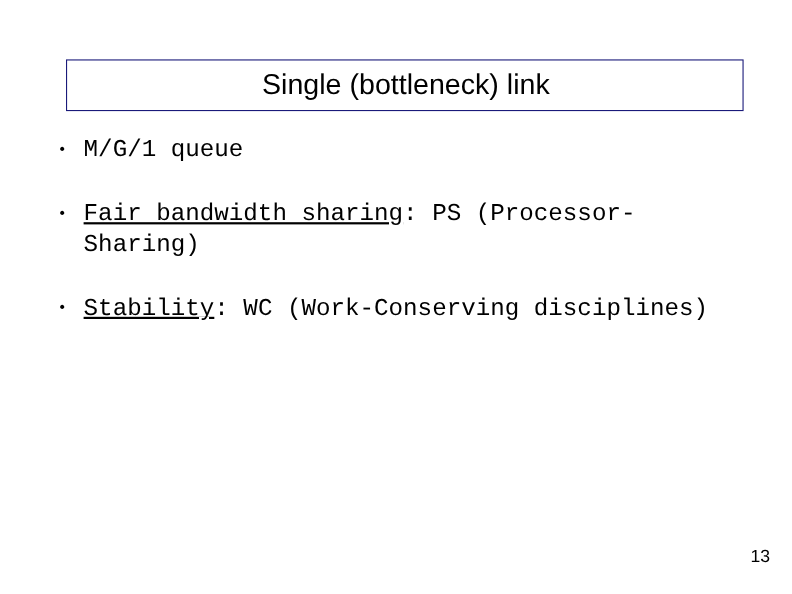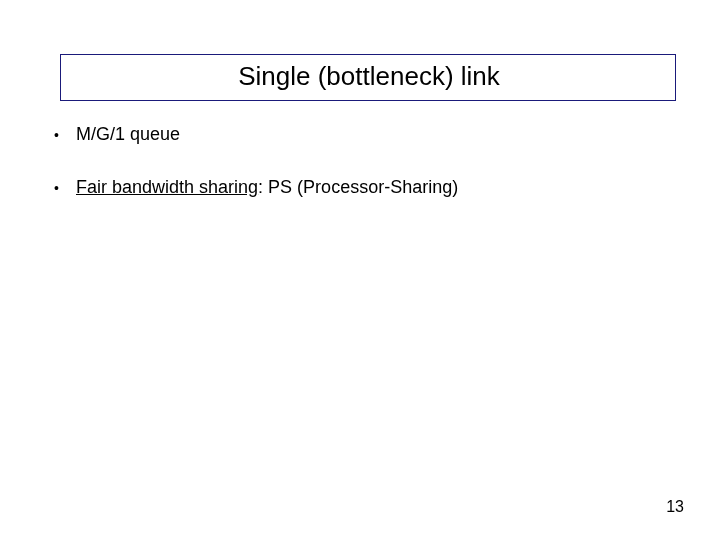--- a/index.html
+++ b/index.html
@@ -32,37 +32,38 @@
     font-family: "Comic Sans MS", "Comic Sans", cursive, sans-serif;
   }
   ul.bullets {
     list-style: none;
     padding: 0 0 0 4px;
     margin: 0;
   }
   ul.bullets > li {
     position: relative;
     padding-left: 28px;
-    font-size: 18px;
+    font-size: 22px;
     line-height: 1.28;
     margin-bottom: 30px;
+    font-family: Liberation Mono, monospace;
   }
   ul.bullets > li::before {
     content: "•";
     position: absolute;
     left: 6px;
     top: 0;
     font-size: 14px;
     line-height: 24px;
     font-family: Arial, sans-serif;
   }
   .u { text-decoration: underline; margin-top: 15px; }
   .pagenum {
     position: absolute;
-    right: 36px;
+    right: 20px;
     bottom: 24px;
     font-size: 16px;
     font-family: "Comic Sans MS", "Comic Sans", cursive, sans-serif;
   }
 </style>
 </head>
 <body>
 
 <div class="slide">
 
@@ -70,17 +71,20 @@
     <h1>Single (bottleneck) link</h1>
   </div>
 
   <ul class="bullets">
     <li>
       <span>M/G/1 queue</span>
     </li>
     <li>
       <span class="u">Fair bandwidth sharing</span><span>: PS (Processor-Sharing)</span>
     </li>
+    <li>
+      <span class="u">Stability</span><span>: WC (Work-Conserving disciplines)</span>
+    </li>
   </ul>
 
   <div class="pagenum">13</div>
 
 </div>
 
 </body></html>

